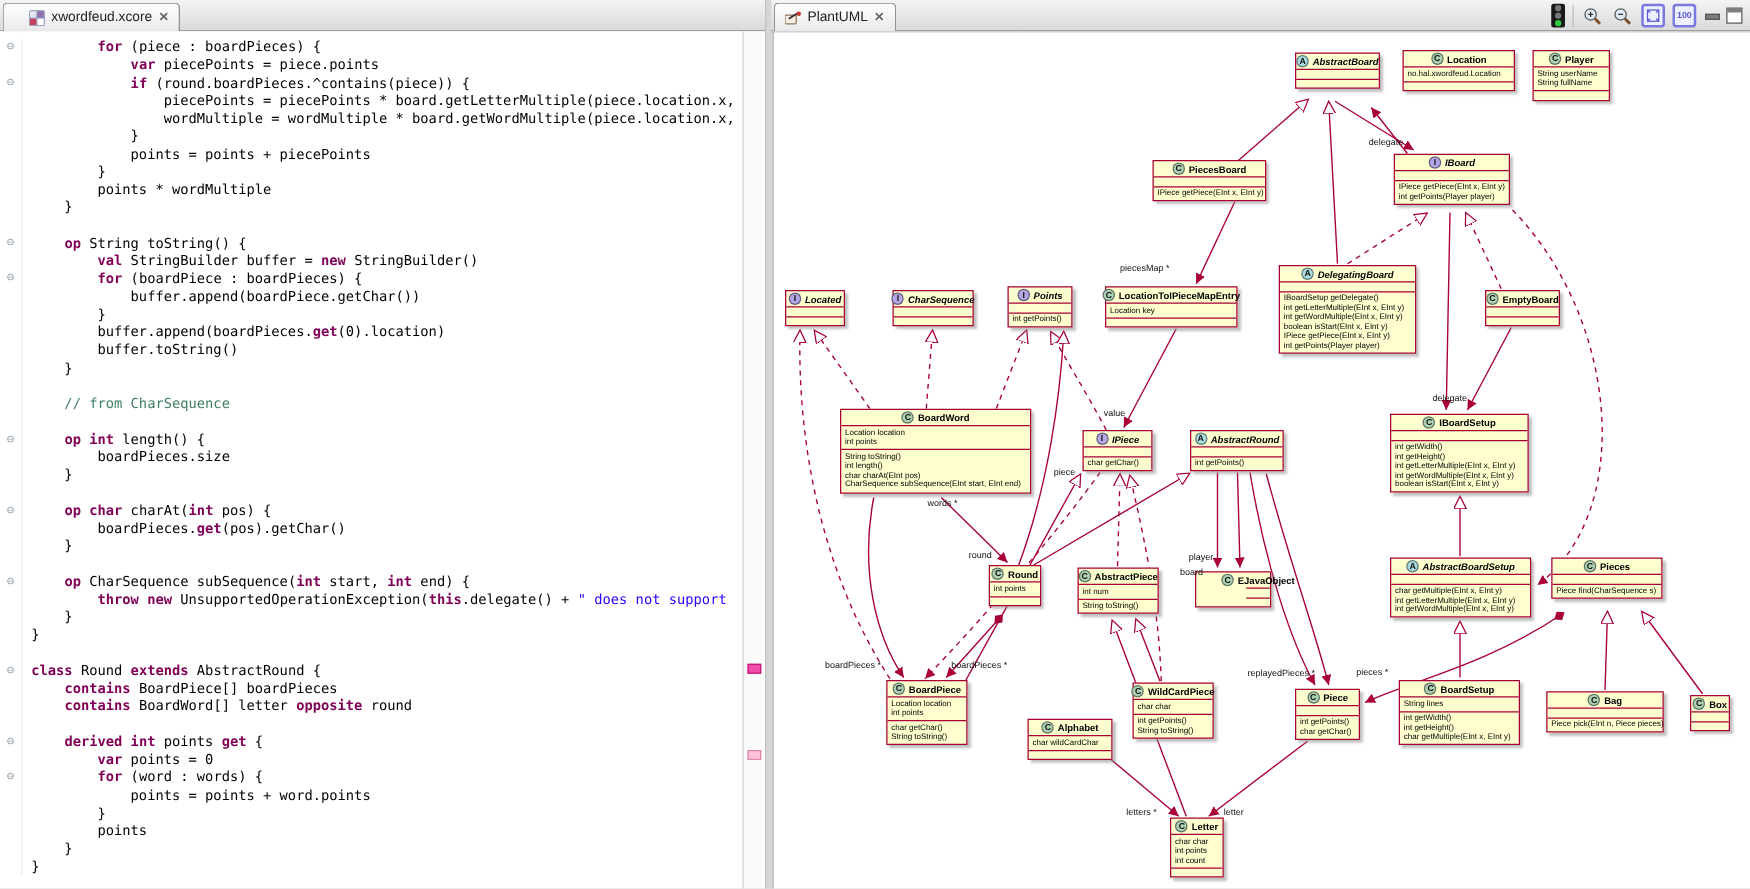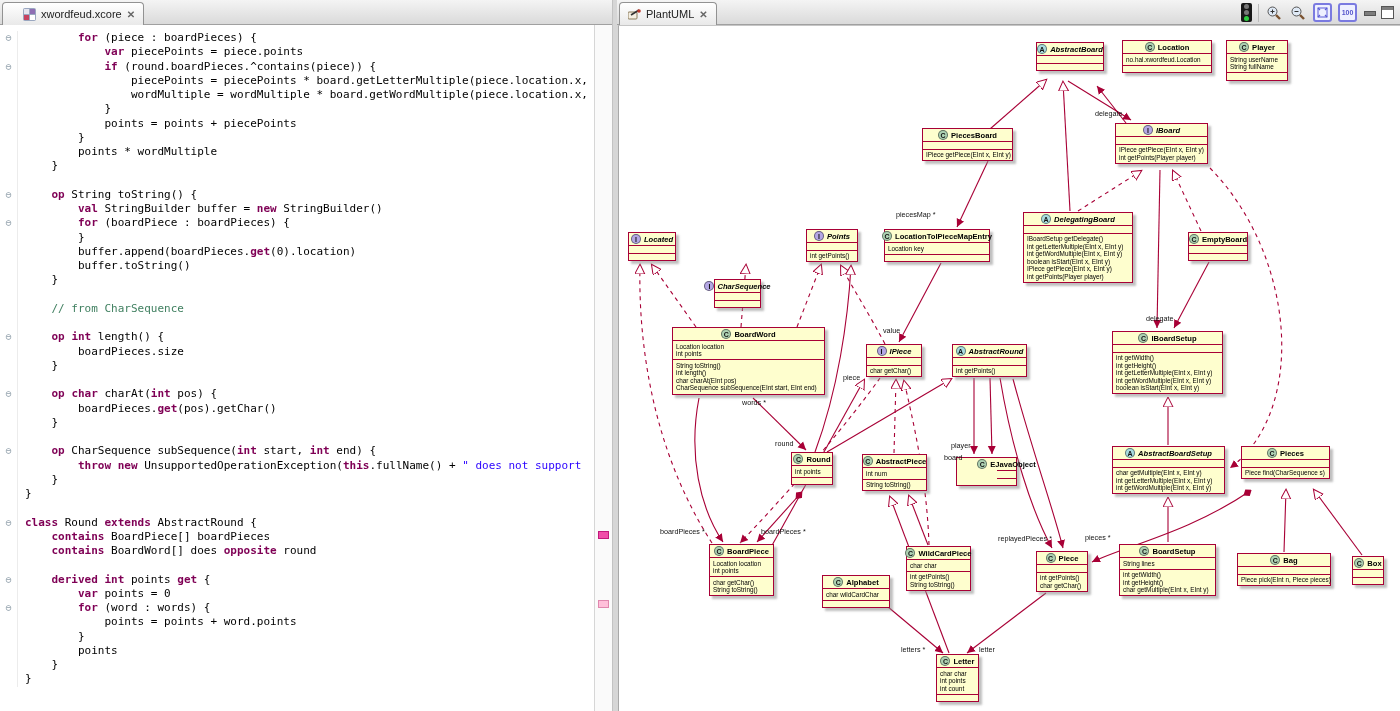--- a/index.html
+++ b/index.html
@@ -93,43 +93,44 @@
         <div class="cl"><span class="gut"></span><span class="ct"><span>                wordMultiple = wordMultiple * board.getWordMultiple(piece.location.x,</span></span></div>
         <div class="cl"><span class="gut"></span><span class="ct"><span>            }</span></span></div>
         <div class="cl"><span class="gut"></span><span class="ct"><span>            points = points + piecePoints</span></span></div>
         <div class="cl"><span class="gut"></span><span class="ct"><span>        }</span></span></div>
         <div class="cl"><span class="gut"></span><span class="ct"><span>        points * wordMultiple</span></span></div>
         <div class="cl"><span class="gut"></span><span class="ct"><span>    }</span></span></div>
         <div class="cl"><span class="gut"></span><span class="ct"></span></div>
         <div class="cl"><span class="gut">⊖</span><span class="ct"><span>    </span><span class="kw">op</span><span> String toString() {</span></span></div>
         <div class="cl"><span class="gut"></span><span class="ct"><span>        </span><span class="kw">val</span><span> StringBuilder buffer = </span><span class="kw">new</span><span> StringBuilder()</span></span></div>
         <div class="cl"><span class="gut">⊖</span><span class="ct"><span>        </span><span class="kw">for</span><span> (boardPiece : boardPieces) {</span></span></div>
+        <div class="cl"><span class="gut"></span><span class="ct"><span>            buffer.append(boardPiece.getChar())</span></span></div>
         <div class="cl"><span class="gut"></span><span class="ct"><span>        }</span></span></div>
         <div class="cl"><span class="gut"></span><span class="ct"><span>        buffer.append(boardPieces.</span><span class="kw">get</span><span>(0).location)</span></span></div>
         <div class="cl"><span class="gut"></span><span class="ct"><span>        buffer.toString()</span></span></div>
         <div class="cl"><span class="gut"></span><span class="ct"><span>    }</span></span></div>
         <div class="cl"><span class="gut"></span><span class="ct"></span></div>
         <div class="cl"><span class="gut"></span><span class="ct"><span class="cmt">    // from CharSequence</span></span></div>
         <div class="cl"><span class="gut"></span><span class="ct"></span></div>
         <div class="cl"><span class="gut">⊖</span><span class="ct"><span>    </span><span class="kw">op</span><span> </span><span class="kw">int</span><span> length() {</span></span></div>
         <div class="cl"><span class="gut"></span><span class="ct"><span>        boardPieces.size</span></span></div>
         <div class="cl"><span class="gut"></span><span class="ct"><span>    }</span></span></div>
         <div class="cl"><span class="gut"></span><span class="ct"></span></div>
         <div class="cl"><span class="gut">⊖</span><span class="ct"><span>    </span><span class="kw">op</span><span> </span><span class="kw">char</span><span> charAt(</span><span class="kw">int</span><span> pos) {</span></span></div>
         <div class="cl"><span class="gut"></span><span class="ct"><span>        boardPieces.</span><span class="kw">get</span><span>(pos).getChar()</span></span></div>
         <div class="cl"><span class="gut"></span><span class="ct"><span>    }</span></span></div>
         <div class="cl"><span class="gut"></span><span class="ct"></span></div>
         <div class="cl"><span class="gut">⊖</span><span class="ct"><span>    </span><span class="kw">op</span><span> CharSequence subSequence(</span><span class="kw">int</span><span> start, </span><span class="kw">int</span><span> end) {</span></span></div>
-        <div class="cl"><span class="gut"></span><span class="ct"><span>        </span><span class="kw">throw</span><span> </span><span class="kw">new</span><span> UnsupportedOperationException(</span><span class="kw">this</span><span>.fullName() + </span><span class="str">" does not support</span></span></div>
+        <div class="cl"><span class="gut"></span><span class="ct"><span>        </span><span class="kw">throw</span><span> </span><span class="kw">new</span><span> UnsupportedOperationException(</span><span class="kw">this</span><span>.delegate() + </span><span class="str">" does not support</span></span></div>
         <div class="cl"><span class="gut"></span><span class="ct"><span>    }</span></span></div>
         <div class="cl"><span class="gut"></span><span class="ct"><span>}</span></span></div>
         <div class="cl"><span class="gut"></span><span class="ct"></span></div>
         <div class="cl"><span class="gut">⊖</span><span class="ct"><span class="kw">class</span><span> Round </span><span class="kw">extends</span><span> AbstractRound {</span></span></div>
         <div class="cl"><span class="gut"></span><span class="ct"><span>    </span><span class="kw">contains</span><span> BoardPiece[] boardPieces</span></span></div>
-        <div class="cl"><span class="gut"></span><span class="ct"><span>    </span><span class="kw">contains</span><span> BoardWord[] does </span><span class="kw">opposite</span><span> round</span></span></div>
+        <div class="cl"><span class="gut"></span><span class="ct"><span>    </span><span class="kw">contains</span><span> BoardWord[] letter </span><span class="kw">opposite</span><span> round</span></span></div>
         <div class="cl"><span class="gut"></span><span class="ct"></span></div>
         <div class="cl"><span class="gut">⊖</span><span class="ct"><span>    </span><span class="kw">derived</span><span> </span><span class="kw">int</span><span> points </span><span class="kw">get</span><span> {</span></span></div>
         <div class="cl"><span class="gut"></span><span class="ct"><span>        </span><span class="kw">var</span><span> points = 0</span></span></div>
         <div class="cl"><span class="gut">⊖</span><span class="ct"><span>        </span><span class="kw">for</span><span> (word : words) {</span></span></div>
         <div class="cl"><span class="gut"></span><span class="ct"><span>            points = points + word.points</span></span></div>
         <div class="cl"><span class="gut"></span><span class="ct"><span>        }</span></span></div>
         <div class="cl"><span class="gut"></span><span class="ct"><span>        points</span></span></div>
         <div class="cl"><span class="gut"></span><span class="ct"><span>    }</span></span></div>
         <div class="cl"><span class="gut"></span><span class="ct"><span>}</span></span></div>
       </div>
@@ -317,21 +318,21 @@
           <div class="uml-comp"></div>
         </div>
         <div class="uml-node" style="left: 628px; top: 232px; width: 48px;">
           <div class="uml-title">
             <span class="circ I">I</span>
             <span class="uml-name it">Located</span>
           </div>
           <div class="uml-comp"></div>
           <div class="uml-comp"></div>
         </div>
-        <div class="uml-node" style="left: 714px; top: 232px; width: 47px; margin-top: 47px;">
+        <div class="uml-node" style="left: 714px; top: 232px; width: 65px;">
           <div class="uml-title">
             <span class="circ I">I</span>
             <span class="uml-name it">CharSequence</span>
           </div>
           <div class="uml-comp"></div>
           <div class="uml-comp"></div>
         </div>
         <div class="uml-node" style="left: 806px; top: 229px; width: 52px;">
           <div class="uml-title">
             <span class="circ I">I</span>

